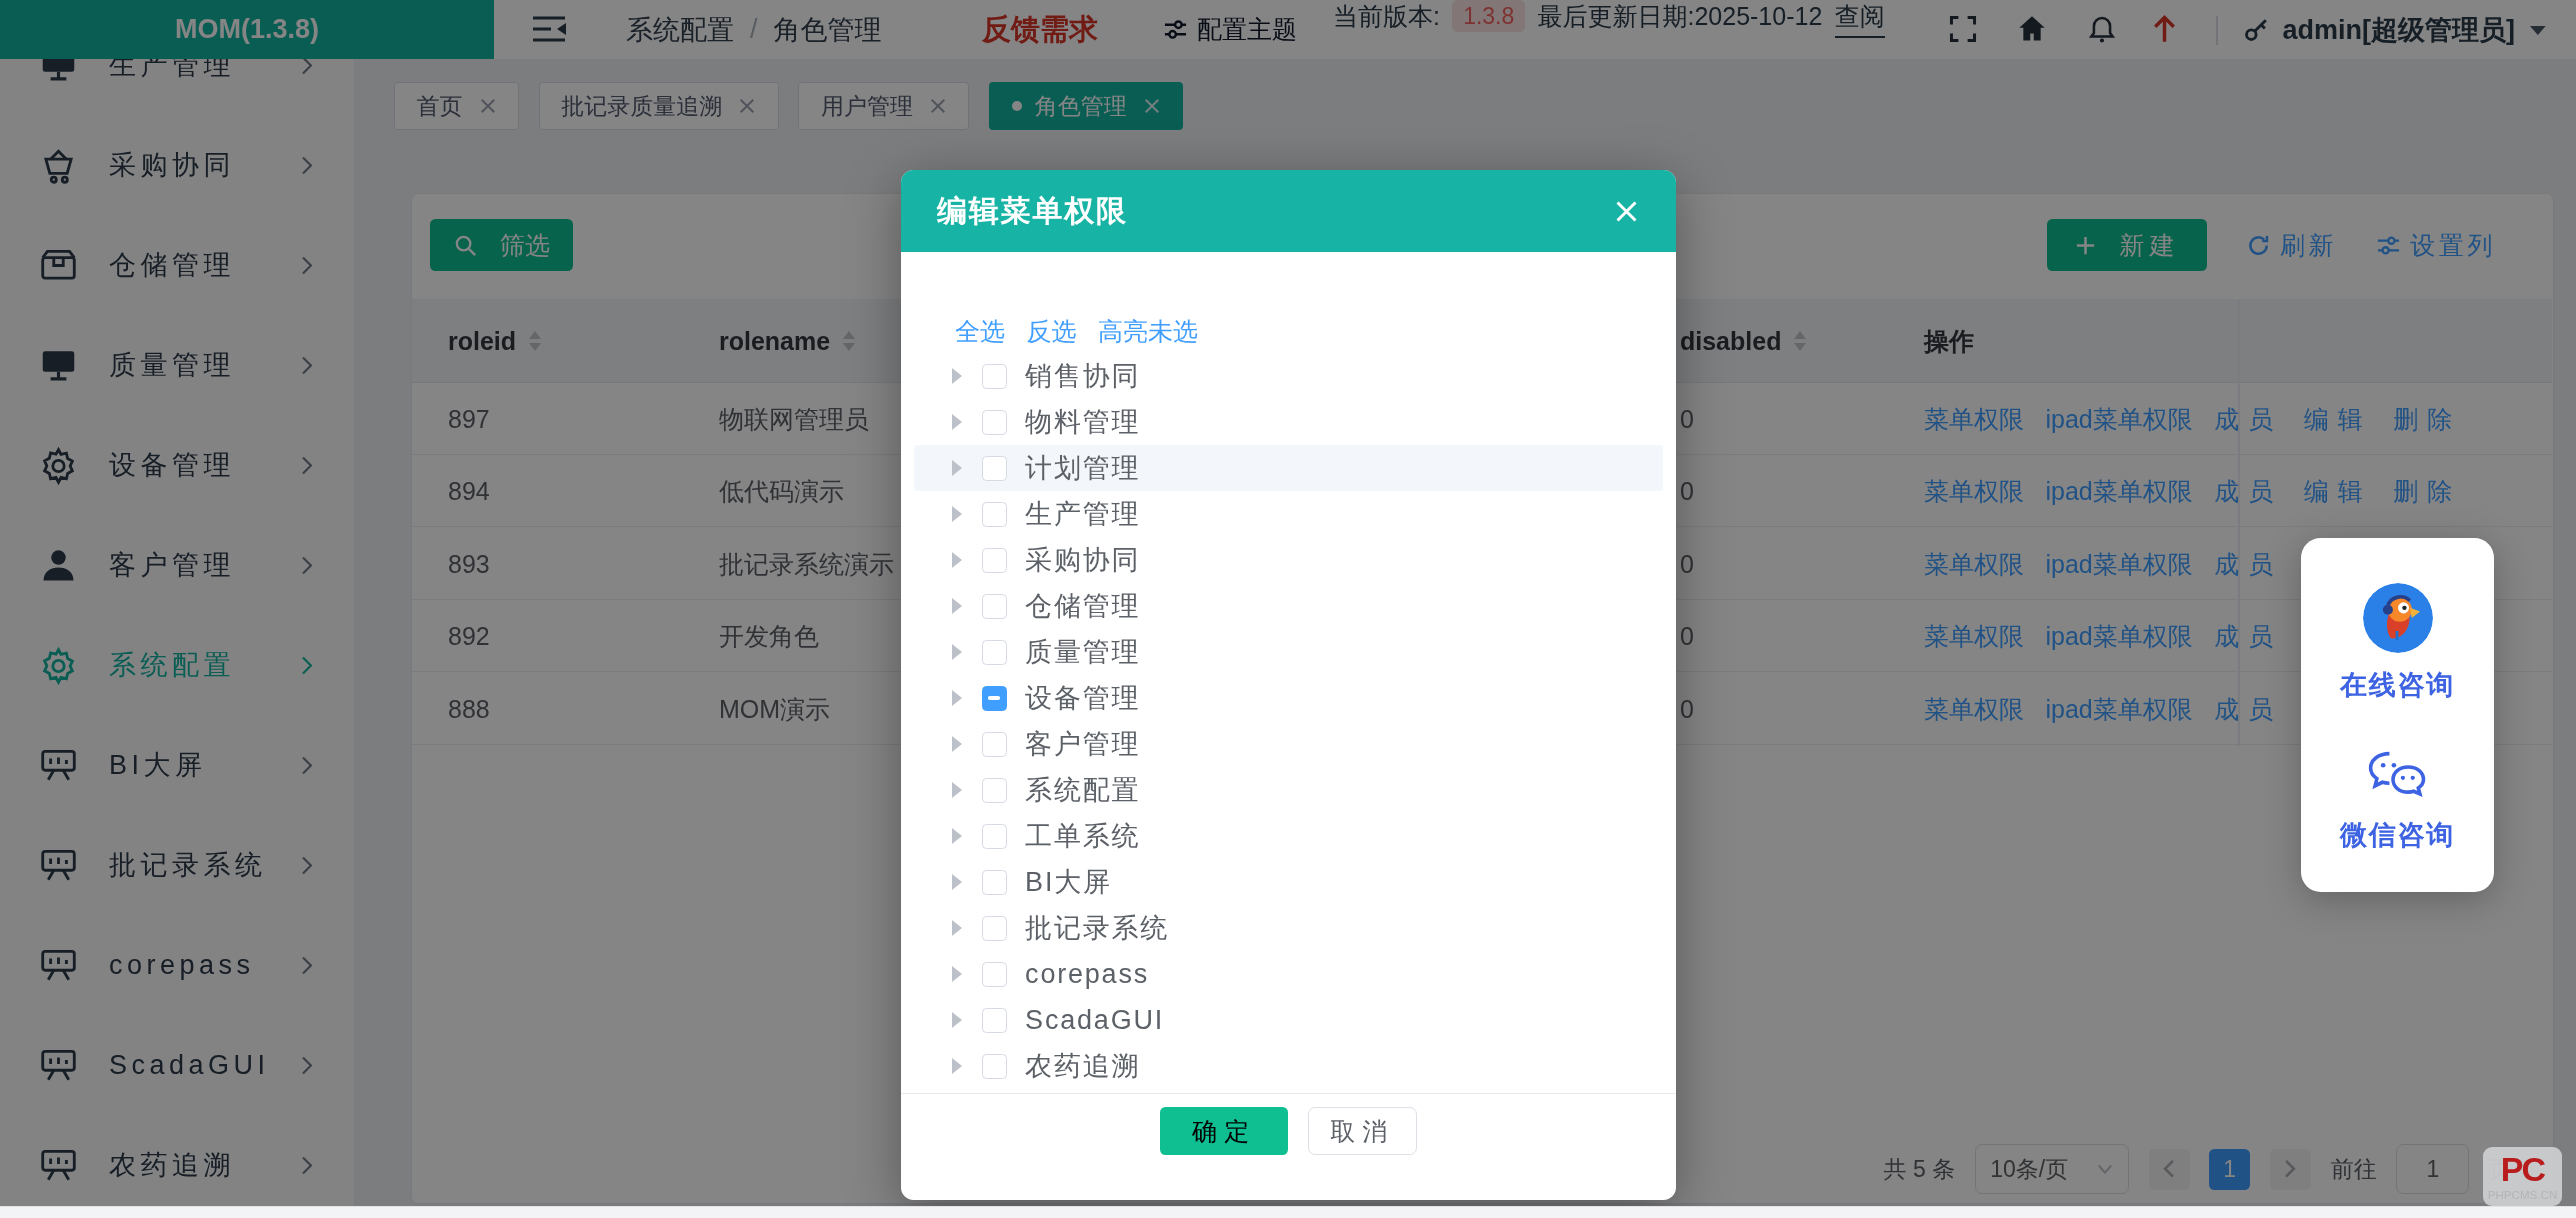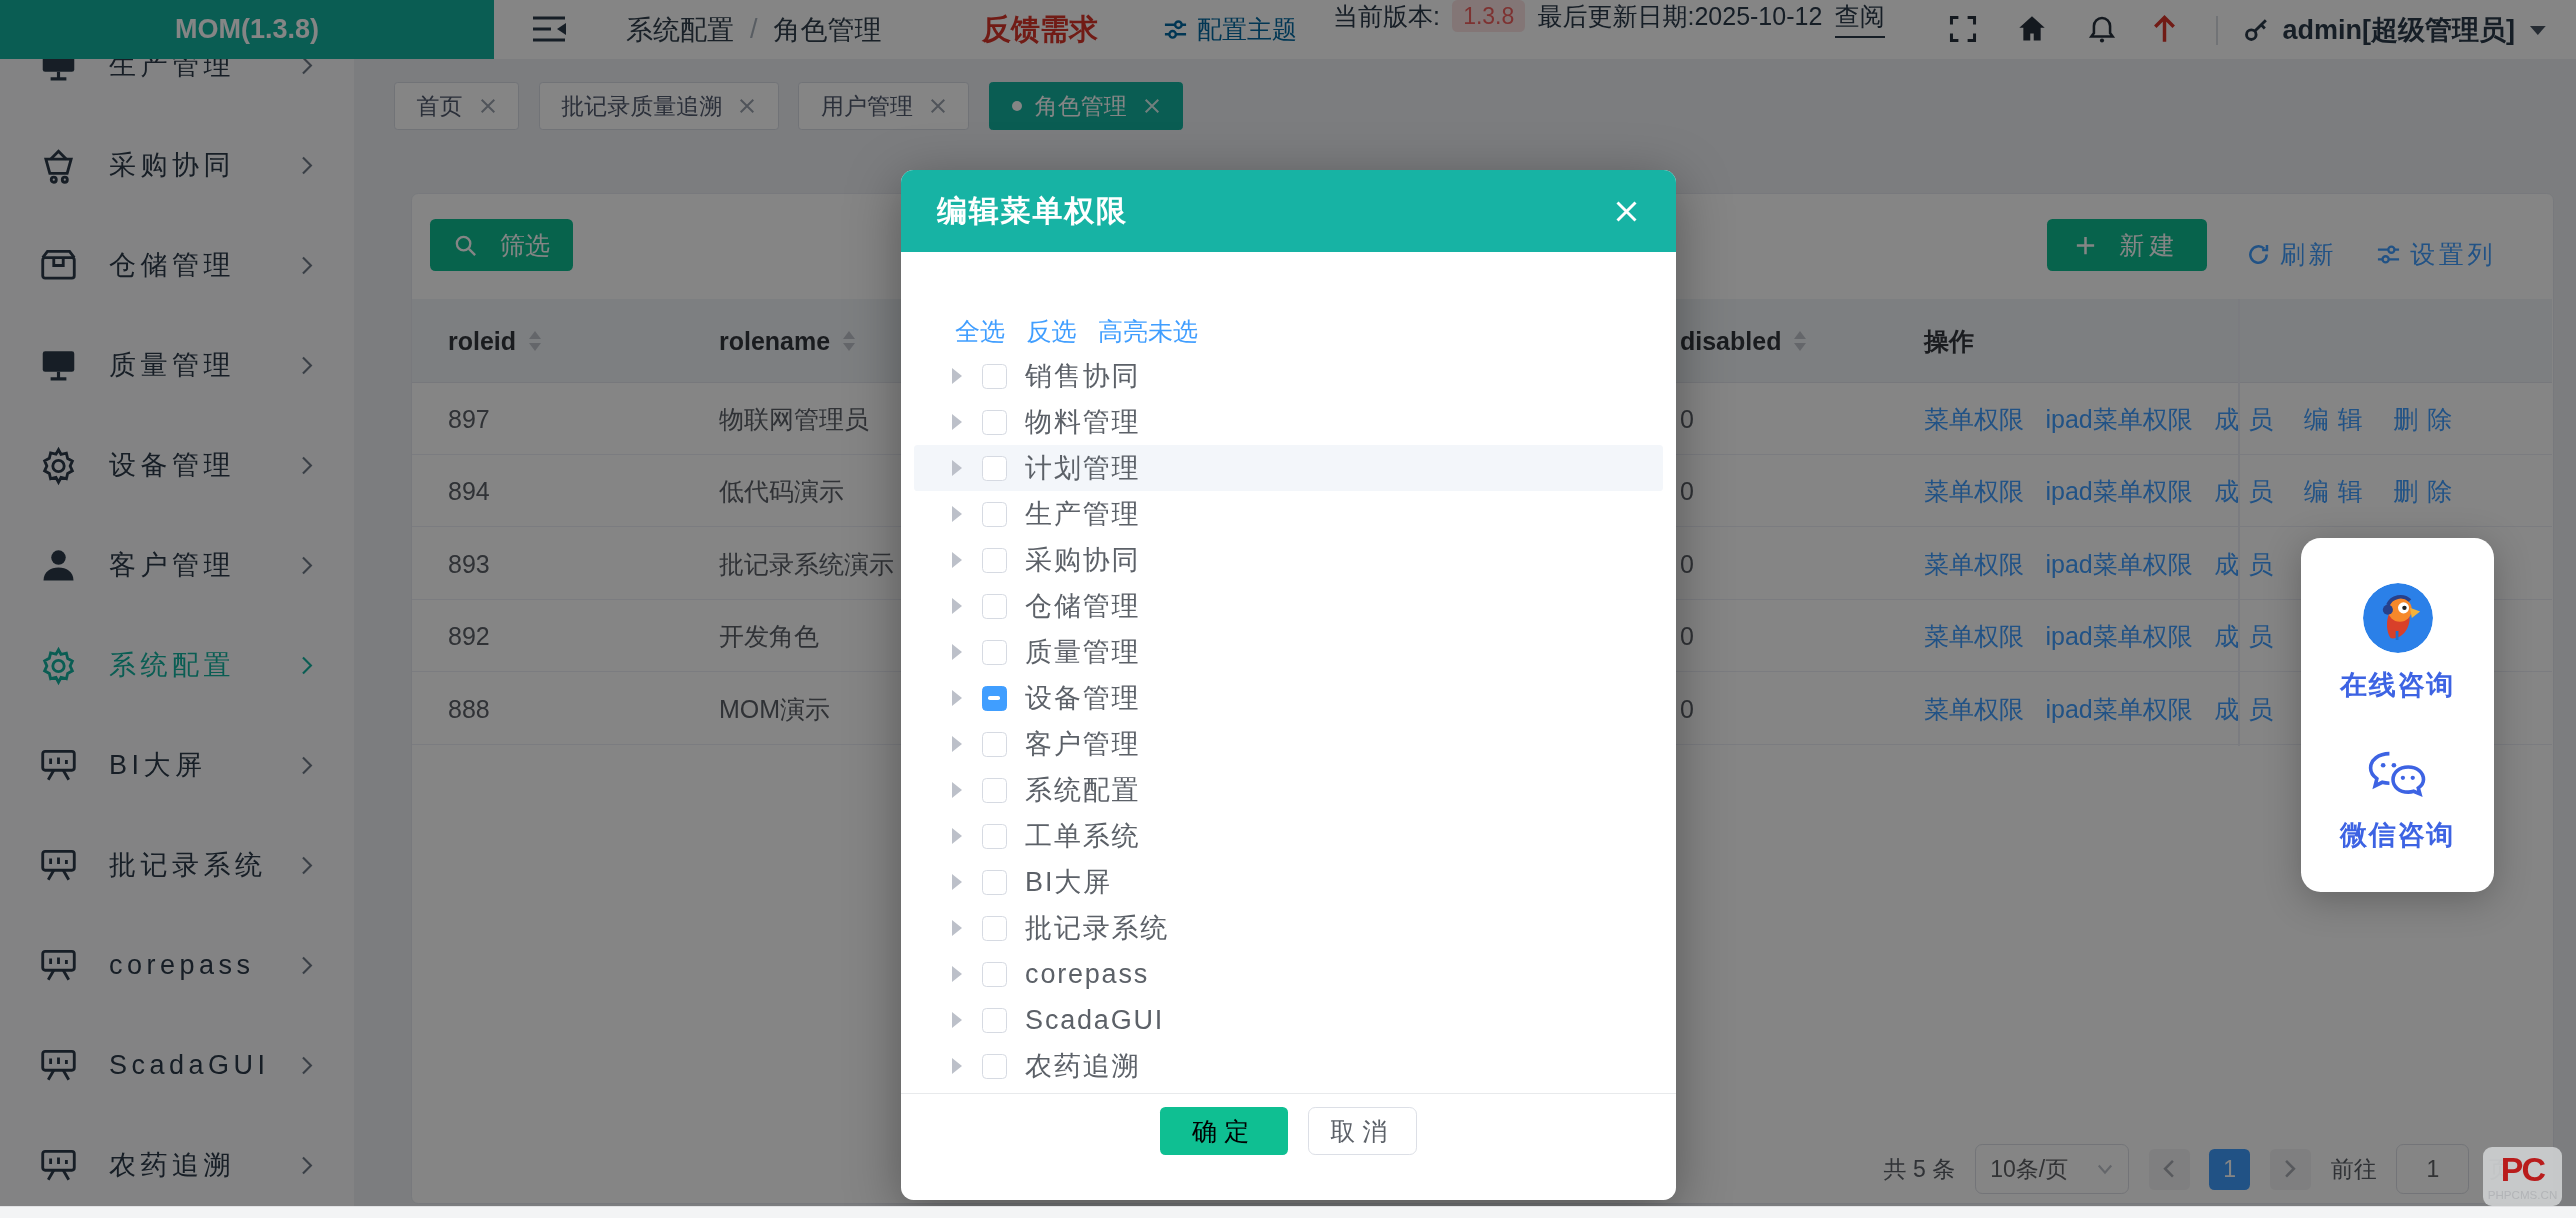--- a/index.html
+++ b/index.html
@@ -16,21 +16,21 @@
   .header{position:absolute;left:0;top:0;width:2576px;height:59px;background:#fff;z-index:1;}
   .logo{position:absolute;left:0;top:0;width:494px;height:59px;background:var(--teal);
         color:#fff;font-size:27px;font-weight:bold;display:flex;align-items:center;justify-content:center;}
   .hamburger{position:absolute;left:531px;top:12.5px;color:#2b3a4a;}
   .crumb{position:absolute;left:626px;top:0;height:59px;display:flex;align-items:center;gap:16px;
          font-size:27px;color:#32404e;}
   .crumb .sep{color:#aab2bd;}
   .feedback{position:absolute;left:982px;top:0;height:59px;display:flex;align-items:center;
             font-size:29px;font-weight:700;color:var(--red);}
   .theme-group{position:absolute;left:1163px;top:0;height:59px;display:flex;align-items:center;gap:9px;
-               font-size:25px;color:#0369a1;}
+               font-size:25px;color:#0f172a;}
   .ver-group{position:absolute;left:1333px;top:0;height:59px;display:flex;align-items:flex-start;gap:12.5px;
              font-size:25px;color:#2b3a4a;}
   .ver-badge{background:#fbe3e3;color:#f0605f;font-size:23px;padding:2.7px 10.7px;border-radius:5.4px;}
   .review{font-weight:400;border-bottom:2.7px solid #2b3a4a;padding-bottom:3px;}
   .h-icon{position:absolute;top:14.3px;color:#27313d;}
   .h-div{position:absolute;left:2216px;top:16px;width:1.8px;height:29px;background:#d8dce2;}
   .user-group{position:absolute;left:2243px;top:0;height:59px;display:flex;align-items:center;gap:12.5px;
               font-size:27px;font-weight:700;color:#2b3a4a;}
 
   
@@ -50,21 +50,21 @@
   .tab.active{background:var(--teal);border-color:var(--teal);color:#fff;}
   .tab.active .close{color:rgba(255,255,255,.85);}
   .dot{width:10.7px;height:10.7px;border-radius:50%;background:#fff;margin-right:12.5px;}
 
   
   .card{position:absolute;left:411px;top:193px;width:2143px;height:1011px;background:#fff;
         border:1.8px solid #e6e9ef;border-radius:7.2px;}
   .btn{display:inline-flex;align-items:center;justify-content:center;gap:22px;border:none;cursor:pointer;
        border-radius:5.4px;font-size:25px;}
   .btn-filter{position:absolute;left:18px;top:25px;height:52px;padding:0 23px;background:var(--green);color:#fff;}
-  .toolbar-right{position:absolute;right:57px;top:25px;display:flex;align-items:flex-end;gap:39px;}
+  .toolbar-right{position:absolute;right:57px;top:25px;display:flex;align-items:center;gap:39px;}
   .btn-create{height:52px;padding:0 27px;background:var(--green);color:#fff;letter-spacing:5.4px;}
   .tool-link{display:inline-flex;align-items:center;gap:9px;font-size:25px;color:var(--blue);
              letter-spacing:3.6px;cursor:pointer;background:none;border:none;}
   .thead{position:absolute;left:0;top:105px;width:2140px;height:84px;background:#f0f3f7;
          border-bottom:1.8px solid #e4e7ed;}
   .th{position:absolute;top:0;height:84px;display:flex;align-items:center;font-size:25px;font-weight:700;color:#33373d;}
   .sort{display:inline-flex;flex-direction:column;gap:4.5px;margin-left:12.5px;}
   .sort i{width:0;height:0;border-left:6.3px solid transparent;border-right:6.3px solid transparent;display:block;}
   .sort .up{border-bottom:8px solid #c0c4cc;}
   .sort .dn{border-top:8px solid #c0c4cc;}

